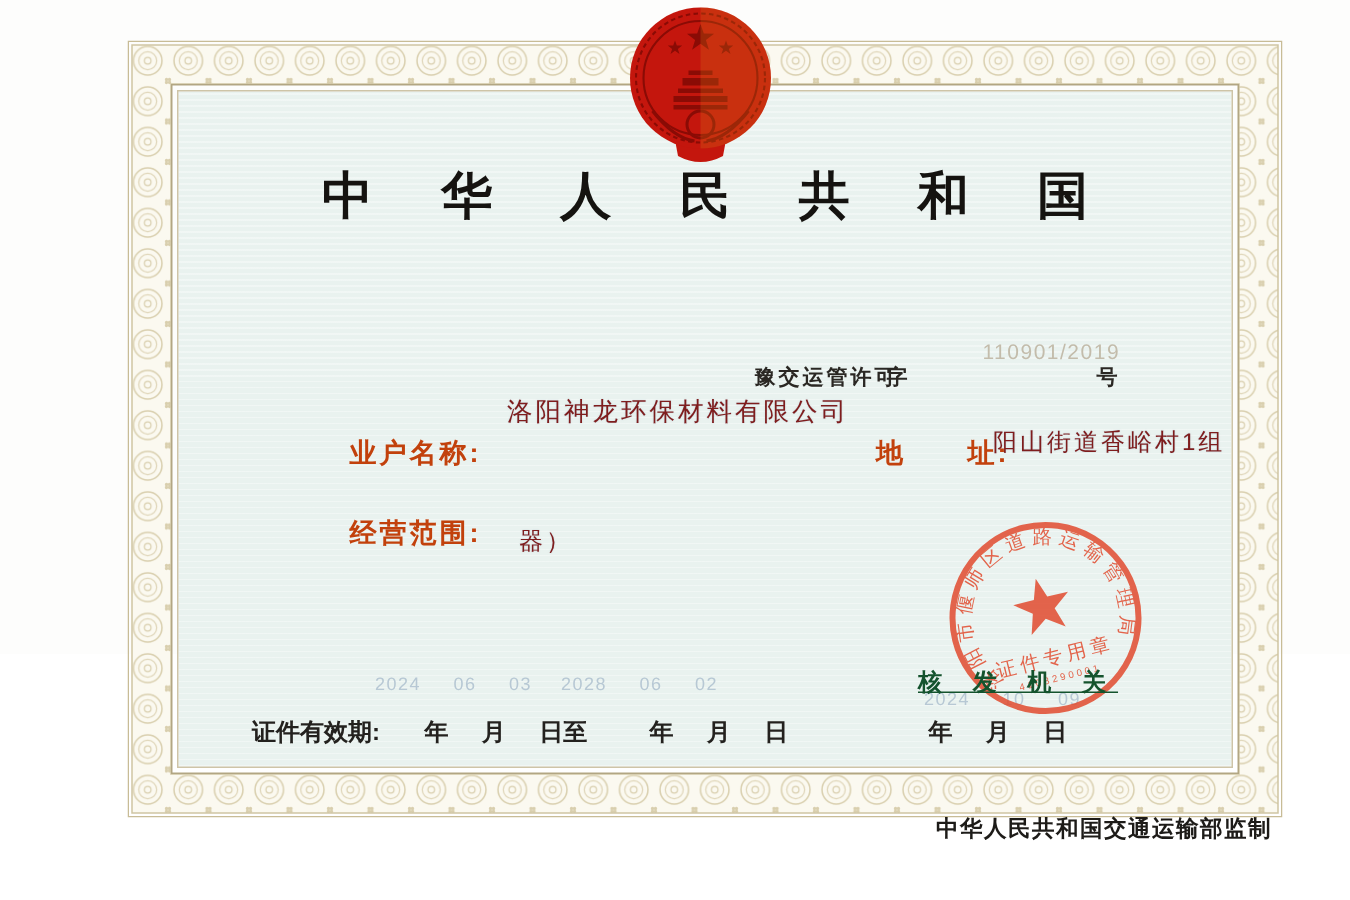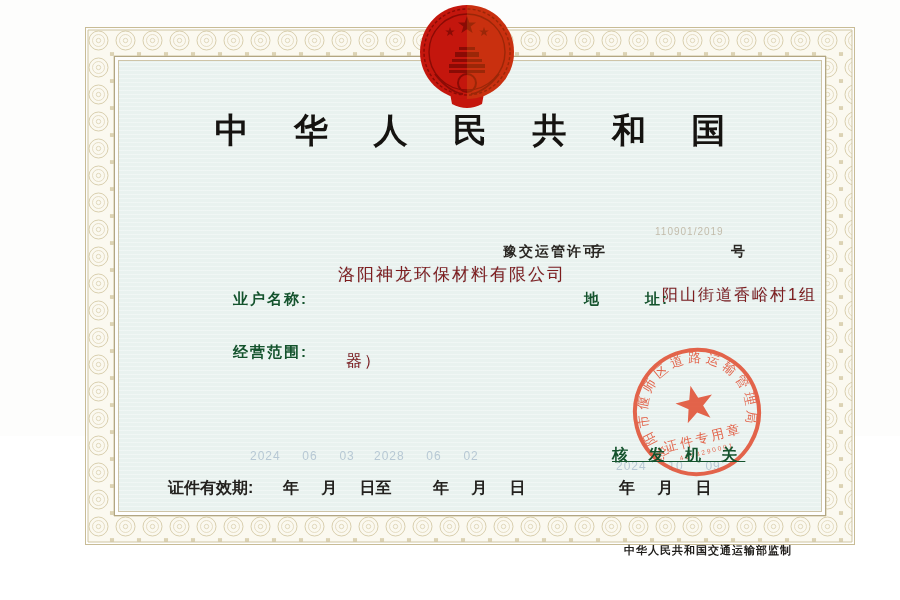--- a/index.html
+++ b/index.html
@@ -15,42 +15,42 @@
   .emblem-svg { position:absolute; left:415px; top:2px; z-index:5; }
 
   .country-title { position:absolute; left:119px; top:108px; width:702px; text-align:center;
                    font-size:34px; font-weight:bold; color:#151310; letter-spacing:18px;
                    padding-left:18px; z-index:4; white-space:pre; }
   .cert-title { position:absolute; left:119px; top:152px; width:702px; text-align:center;
                 font-family:"Liberation Serif", serif; font-size:60px; font-weight:bold;
                 color:#392a0d; letter-spacing:5px; padding-left:5px; z-index:4;
                 text-shadow:1px 1px 0 rgba(90,60,16,.35); white-space:pre; }
 
-  .lbl { position:absolute; font-size:15px; font-weight:bold; color:#14532d;
+  .lbl { position:absolute; font-size:18px; font-weight:bold; color:#c2410c;
          letter-spacing:2px; white-space:pre; z-index:4; }
   .lic { position:absolute; font-size:14px; font-weight:bold; color:#2a2723;
          letter-spacing:2px; white-space:pre; z-index:4; }
 
   .faint { position:absolute; font-size:16px; color:#7f1d1d; letter-spacing:2px;
            white-space:pre; z-index:3; text-shadow:0 0 1px rgba(156,180,198,.6); }
   .faint-date { position:absolute; font-size:12px; color:#b7c8d4; letter-spacing:1px;
                 white-space:pre; z-index:3; }
 
   .ymd { position:absolute; font-size:16px; font-weight:bold; color:#23211e;
          white-space:pre; z-index:6;text-align:center; }
 
-  .print-code { position:absolute; left:655px; top:226px; font-size:10px;
+  .print-code { position:absolute; left:655px; top:226px; font-size:14px;
                 color:#c3bcab; letter-spacing:1px; z-index:3; white-space:pre; }
 
   .issuer-label { position:absolute; left:612px; top:445px; font-size:16px; font-weight:bold;
                   color:#14532d; letter-spacing:8px; white-space:pre; z-index:7;text-decoration:underline; }
 
   .seal-svg { position:absolute; left:622px; top:337px; z-index:6; }
 
-  .footer { position:absolute; left:624px; top:543px; font-size:11px; font-weight:bold;
+  .footer { position:absolute; left:624px; top:543px; font-size:15px; font-weight:bold;
             color:#1d1b18; letter-spacing:1px; white-space:pre; z-index:4; }
 </style>
 </head>
 <body>
 
 <div class="page">
 
   <div class="inner-bg"></div>
 
   <svg class="border-svg" width="770" height="518" viewBox="0 0 770 518" xmlns="http://www.w3.org/2000/svg">

